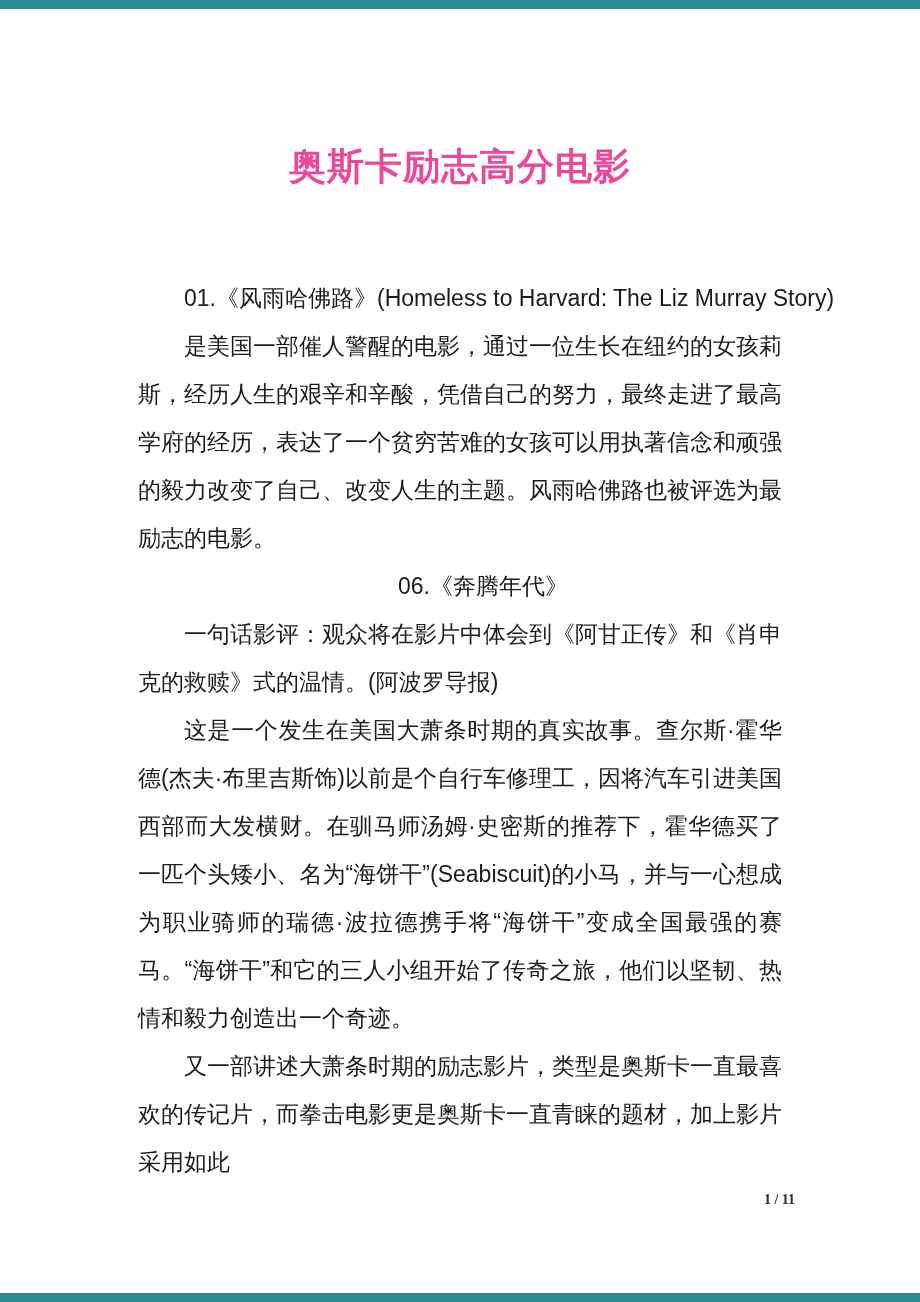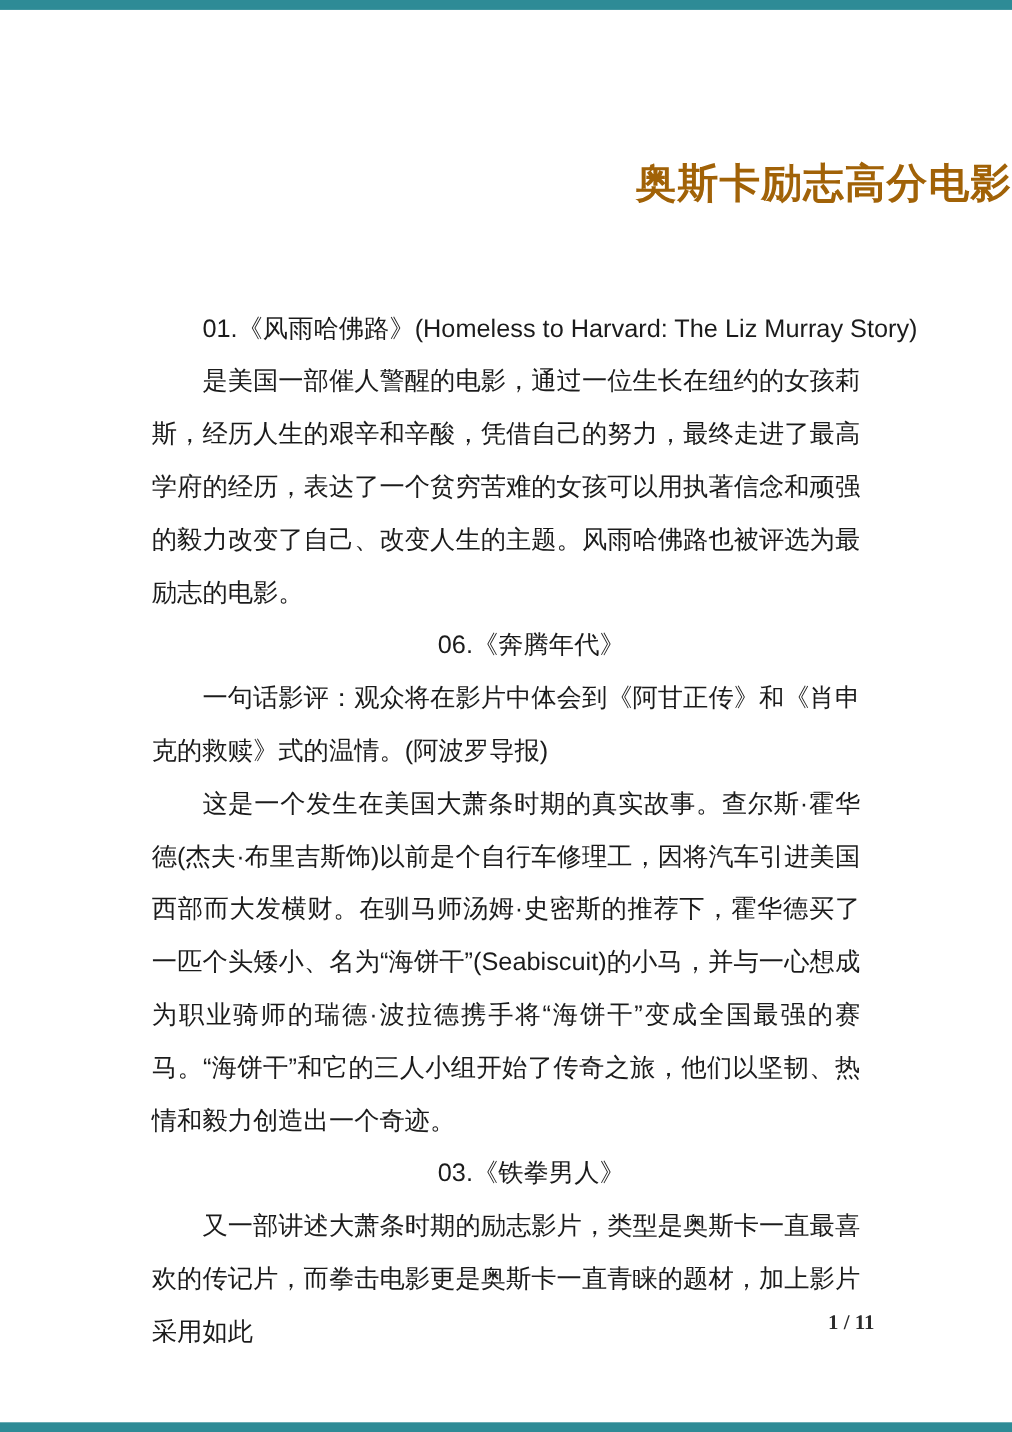--- a/index.html
+++ b/index.html
@@ -18,24 +18,24 @@
     height: 9px;
     background: #2e8b96;
   }
   .edge-bar.top { top: 0; }
   .edge-bar.bottom { bottom: 0; }
   .doc-title {
     margin: 0;
     padding-top: 143px;
     height: 48px;
     line-height: 48px;
-    text-align: right;
+    text-align: center;
     font-size: 37px;
     font-weight: 700;
-    color: #a16207;
+    color: #ec4899;
     letter-spacing: 1px;
     font-family: "Liberation Sans", sans-serif;
   }
   .doc-body {
     position: absolute;
     left: 138px;
     top: 274px;
     width: 644px;
     font-size: 23px;
     line-height: 48px;
@@ -47,38 +47,37 @@
     text-indent: 46px;
   }
   .para.heading-line {
     white-space: nowrap;
     text-align: center;
   }
   .page-footer {
     position: absolute;
     top: 1192px;
     right: 125px;
-    font-size: 19px;
+    font-size: 14px;
     font-weight: 600;
     color: #2a2a2a;
     font-family: "Liberation Serif", serif;
   }
 </style>
 </head>
 <body>
 
 <div class="edge-bar top"></div>
 
 <h1 class="doc-title">奥斯卡励志高分电影</h1>
 
 <div class="doc-body">
   <p class="para heading-line">01.《风雨哈佛路》(Homeless to Harvard: The Liz Murray Story)</p>
   <p class="para">是美国一部催人警醒的电影，通过一位生长在纽约的女孩莉斯，经历人生的艰辛和辛酸，凭借自己的努力，最终走进了最高学府的经历，表达了一个贫穷苦难的女孩可以用执著信念和顽强的毅力改变了自己、改变人生的主题。风雨哈佛路也被评选为最励志的电影。</p>
   <p class="para heading-line">06.《奔腾年代》</p>
   <p class="para">一句话影评：观众将在影片中体会到《阿甘正传》和《肖申克的救赎》式的温情。(阿波罗导报)</p>
   <p class="para">这是一个发生在美国大萧条时期的真实故事。查尔斯·霍华德(杰夫·布里吉斯饰)以前是个自行车修理工，因将汽车引进美国西部而大发横财。在驯马师汤姆·史密斯的推荐下，霍华德买了一匹个头矮小、名为“海饼干”(Seabiscuit)的小马，并与一心想成为职业骑师的瑞德·波拉德携手将“海饼干”变成全国最强的赛马。“海饼干”和它的三人小组开始了传奇之旅，他们以坚韧、热情和毅力创造出一个奇迹。</p>
-  <p class="para heading-line">03.《铁拳男人》</p>
   <p class="para">又一部讲述大萧条时期的励志影片，类型是奥斯卡一直最喜欢的传记片，而拳击电影更是奥斯卡一直青睐的题材，加上影片采用如此</p>
 </div>
 
 <div class="page-footer">1 / 11</div>
 
 <div class="edge-bar bottom"></div>
 
 </body></html>

